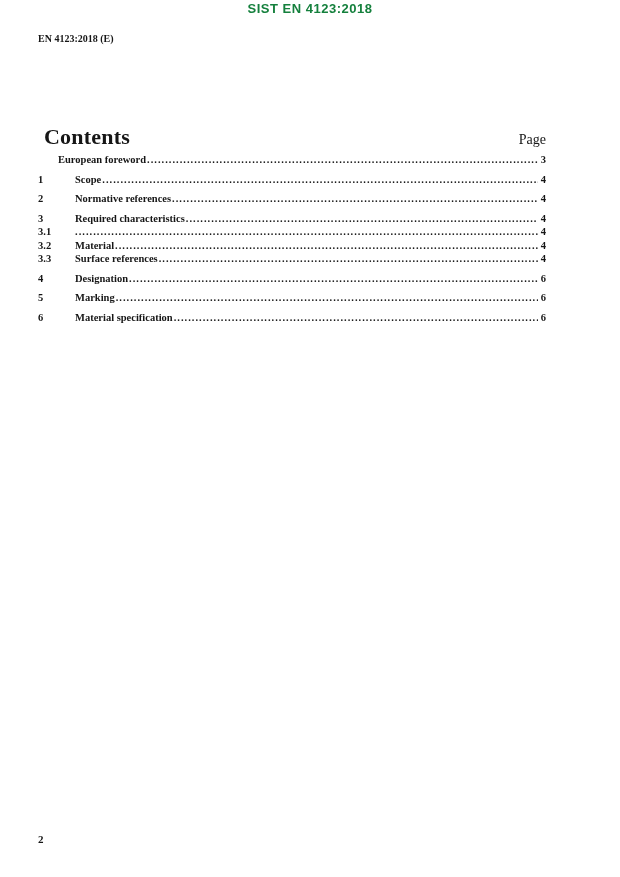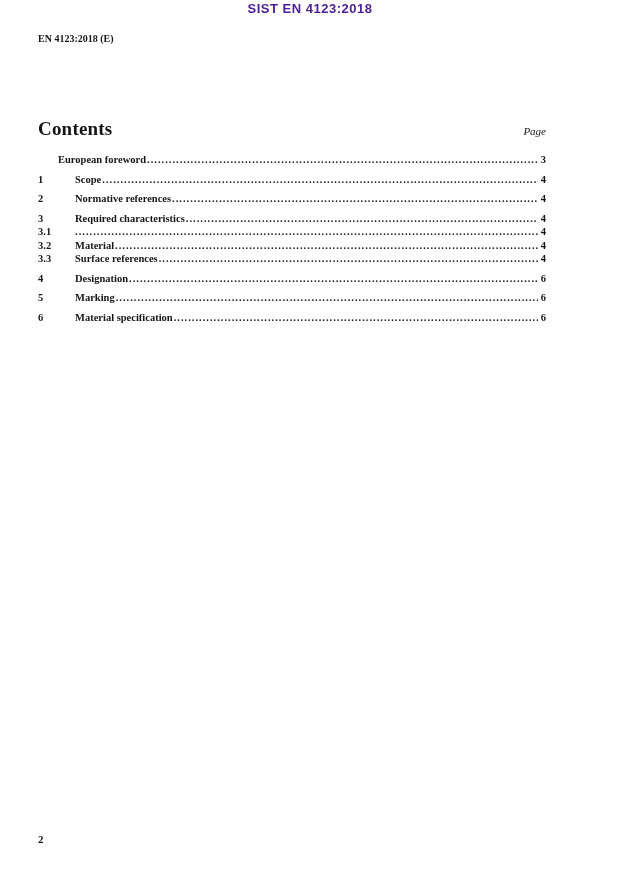--- a/index.html
+++ b/index.html
@@ -19,48 +19,47 @@
   .watermark {
     position: absolute;
     top: 1px;
     left: 0;
     right: 0;
     text-align: center;
     font-family: "Liberation Sans", sans-serif;
     font-weight: bold;
     font-size: 13px;
     letter-spacing: 0.5px;
-    color: #4c1d95;
+    color: #15803d;
   }
   .doc-ref {
     position: absolute;
     top: 33px;
     left: 38px;
     font-weight: bold;
     font-size: 10px;
   }
   .contents-header {
     position: absolute;
     top: 118px;
     left: 38px;
     width: 508px;
     display: flex;
     justify-content: space-between;
     align-items: baseline;
   }
   .contents-title {
-    margin: 0;
-    font-size: 19px;
+    margin: 6px;
+    font-size: 22px;
     font-weight: bold;
     letter-spacing: 0.2px;
   }
   .page-label {
-    font-size: 11px;
+    font-size: 14px;
     font-weight: normal;
-    font-style: italic;
   }
   .toc {
     position: absolute;
     top: 153px;
     left: 38px;
     width: 508px;
   }
   .toc-row {
     display: flex;
     align-items: baseline;

